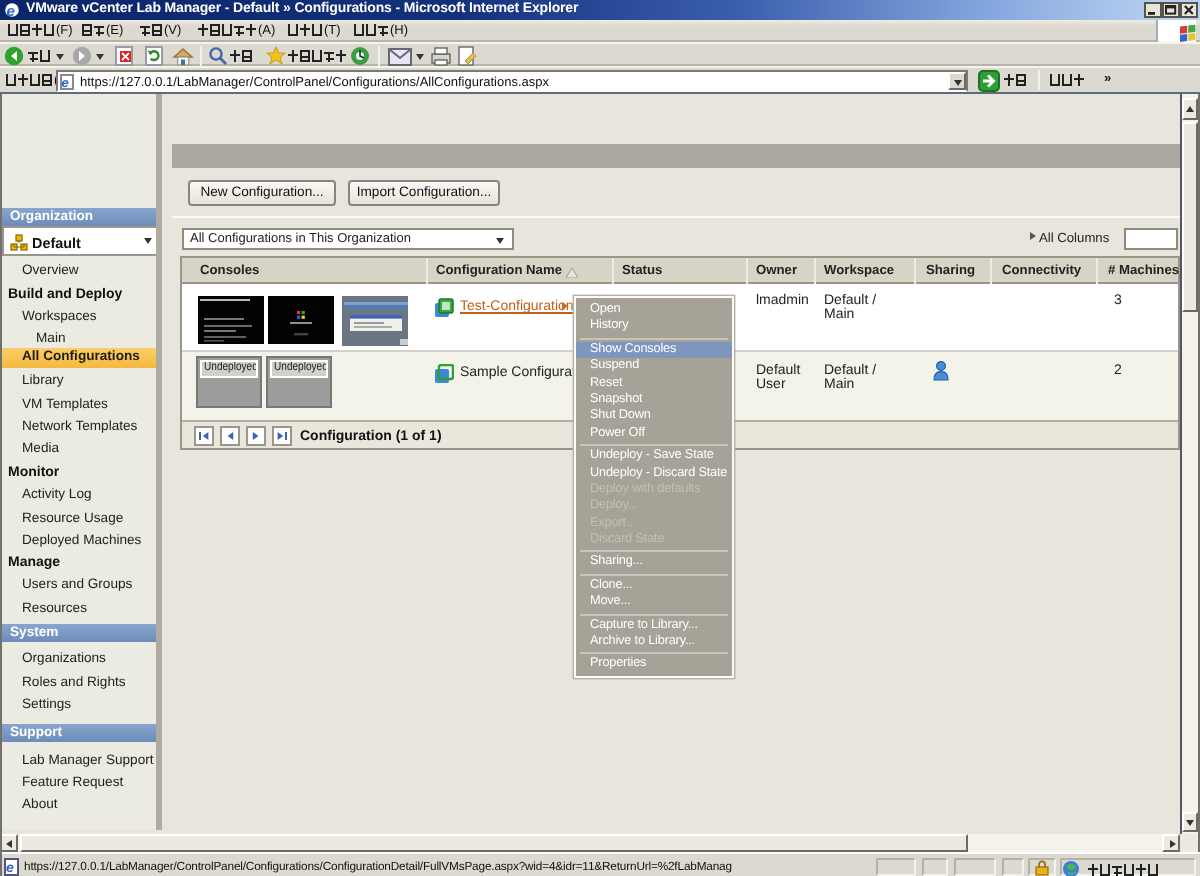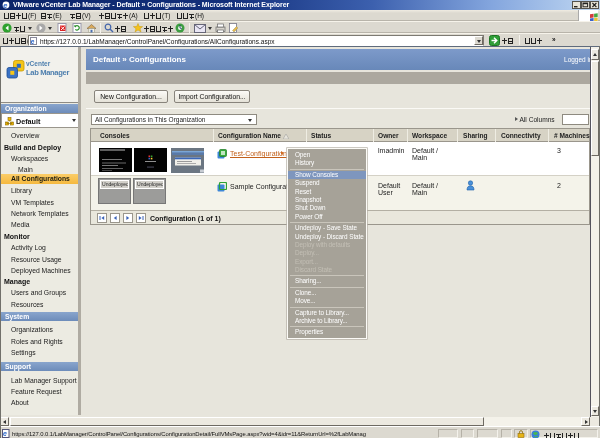--- a/index.html
+++ b/index.html
@@ -193,30 +193,20 @@
       <path d="M2.5 5.5 L7 5.5 M5 2.8 L7.8 5.5 L5 8.2" stroke="#fff" stroke-width="1.4" fill="none"></path>
     </svg>
  <span class="tlabel" style="left:502px;top:3px"><i class="jk kb"></i><i class="jk ka"></i></span>
  <div class="tsep" style="left:519px;top:1px"></div>
  <span class="tlabel" style="left:525px;top:3px"><i class="jk kc"></i><i class="jk kc"></i><i class="jk kb"></i></span>
  <span class="tlabel" style="left:552px;top:2px;font-weight:bold">»</span>
 </div>
 
 <div class="ab" id="frame">
  <div class="ab" id="sidebar">
-  <div class="ab" id="logobox">
-   <svg class="ab" style="left:5px;top:13px" width="19" height="20">
-    <rect x="7.5" y="0.5" width="10.5" height="10.5" rx="2" fill="#F5C518" stroke="#C89B00" stroke-width="0.8"></rect>
-    <rect x="10.8" y="3.8" width="4" height="4" fill="#2E6BBF"></rect>
-    <rect x="1" y="7.5" width="10.5" height="10.5" rx="2" fill="#3A72C4" stroke="#1D4E96" stroke-width="0.8"></rect>
-    <rect x="4.3" y="10.8" width="4" height="4" fill="#F5C518"></rect>
-   </svg>
-   <div class="ab" style="left:25px;top:13px;font-size:6.5px;color:#4e7fae;font-weight:bold;white-space:nowrap">vCenter</div>
-   <div class="ab" style="left:25px;top:21px;font-size:7.6px;color:#4e7fae;font-weight:bold;white-space:nowrap;letter-spacing:-0.35px">Lab Manager</div>
-  </div>
   <div class="shead" style="top:57px">Organization</div>
   <div class="ab" id="defsel">
    <svg class="ab" style="left:3px;top:3px" width="9" height="9">
           <rect x="3" y="0.5" width="3" height="3" fill="#f2b800" stroke="#8a6a00" stroke-width="0.6"></rect>
           <rect x="0.5" y="5" width="3" height="3" fill="#f2b800" stroke="#8a6a00" stroke-width="0.6"></rect>
           <rect x="5.5" y="5" width="3" height="3" fill="#f2b800" stroke="#8a6a00" stroke-width="0.6"></rect>
           <path d="M4.5 3.5 V4.5 M2 6.5 H7 M2 5 V6.5 M7 5 V6.5" stroke="#8a6a00" stroke-width="0.6" fill="none"></path>
         </svg>
    <span class="ab" style="left:14px;top:3px;font-size:7.2px;font-weight:bold;color:#111">Default</span>
    <div class="dna" style="position:absolute;left:auto;right:2px;top:5px"></div>
@@ -241,21 +231,20 @@
   <div class="snav" style="left:10px;top:279px">Organizations</div>
   <div class="snav" style="left:10px;top:290.5px">Roles and Rights</div>
   <div class="snav" style="left:10px;top:301.5px">Settings</div>
   <div class="shead" style="top:315px">Support</div>
   <div class="snav" style="left:10px;top:329.5px">Lab Manager Support</div>
   <div class="snav" style="left:10px;top:340.5px">Feature Request</div>
   <div class="snav" style="left:10px;top:351.5px">About</div>
  </div>
  <div class="ab" id="sstrip"></div>
  <div class="ab" id="pagearea">
-  <div id="bluehead"><span style="margin-left:7px">Default » Configurations</span><span style="position:absolute;right:-8px;font-size:6.5px;font-weight:normal">Logged in a</span></div>
   <div id="graystrip"></div>
   <div class="btn" style="left:13px;top:43px;width:74px">New Configuration...</div>
   <div class="btn" style="left:93px;top:43px;width:76px">Import Configuration...</div>
   <div style="position:absolute;left:5px;top:61px;width:504px;height:1px;background:#E2DFD4;border-bottom:1px solid #FBFAF6"></div>
   <div id="filtersel">All Configurations in This Organization<div class="dna" style="position:absolute;left:auto;right:4px;top:4px"></div></div>
   <span class="ab" style="left:434px;top:69px;font-size:6.6px;color:#222"><span class="tri-r" style="border-left-color:#555;vertical-align:1px"></span> All Columns</span>
   <div id="colsearch"></div>
   <div class="ab" id="tbl">
    <div id="thead">
     <span class="th" style="left:9px">Consoles</span>

